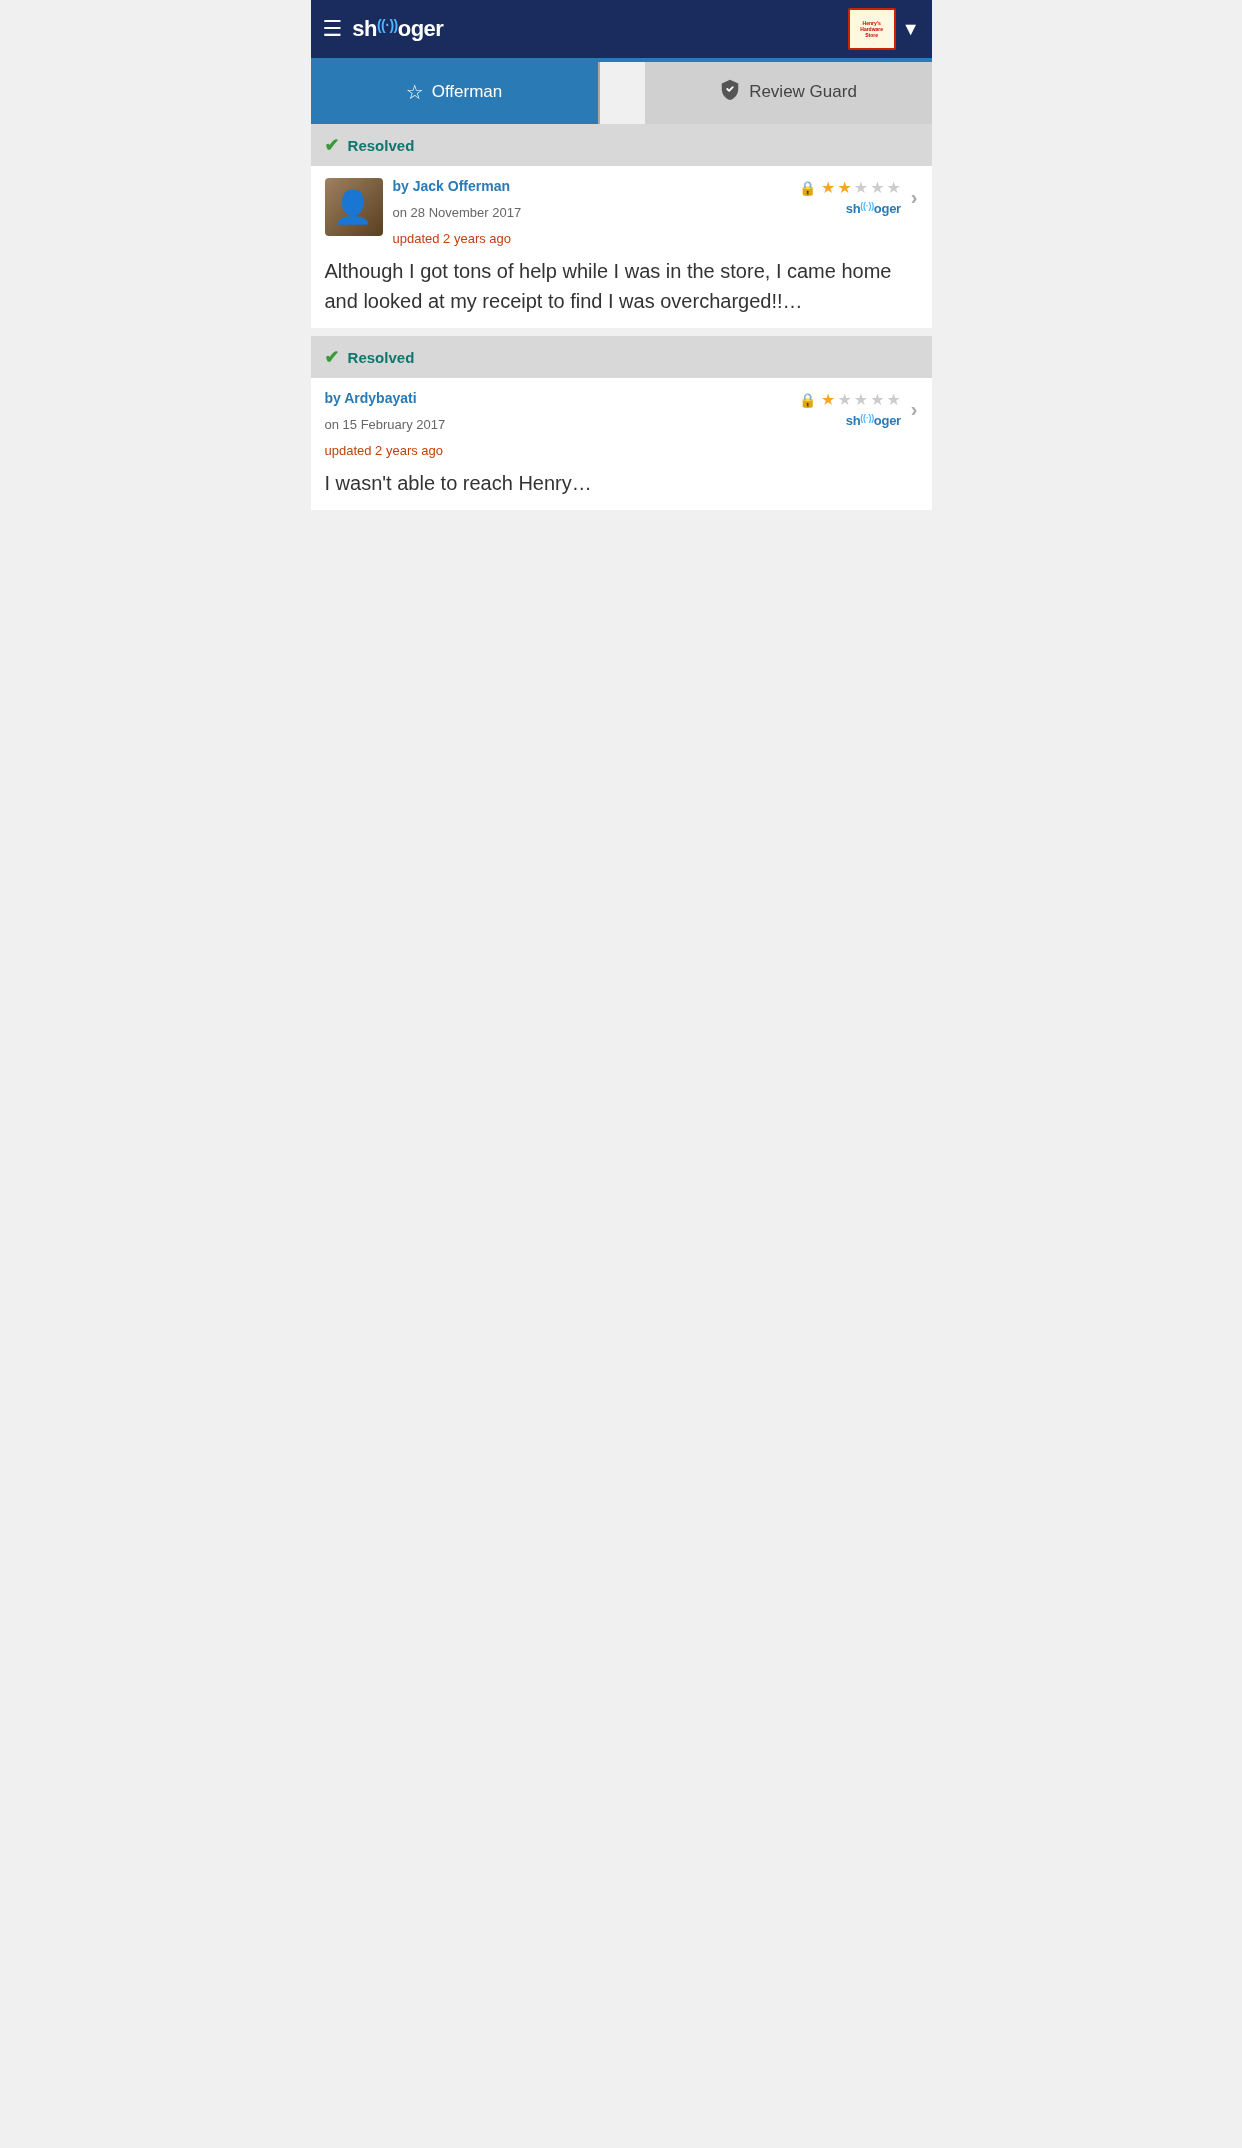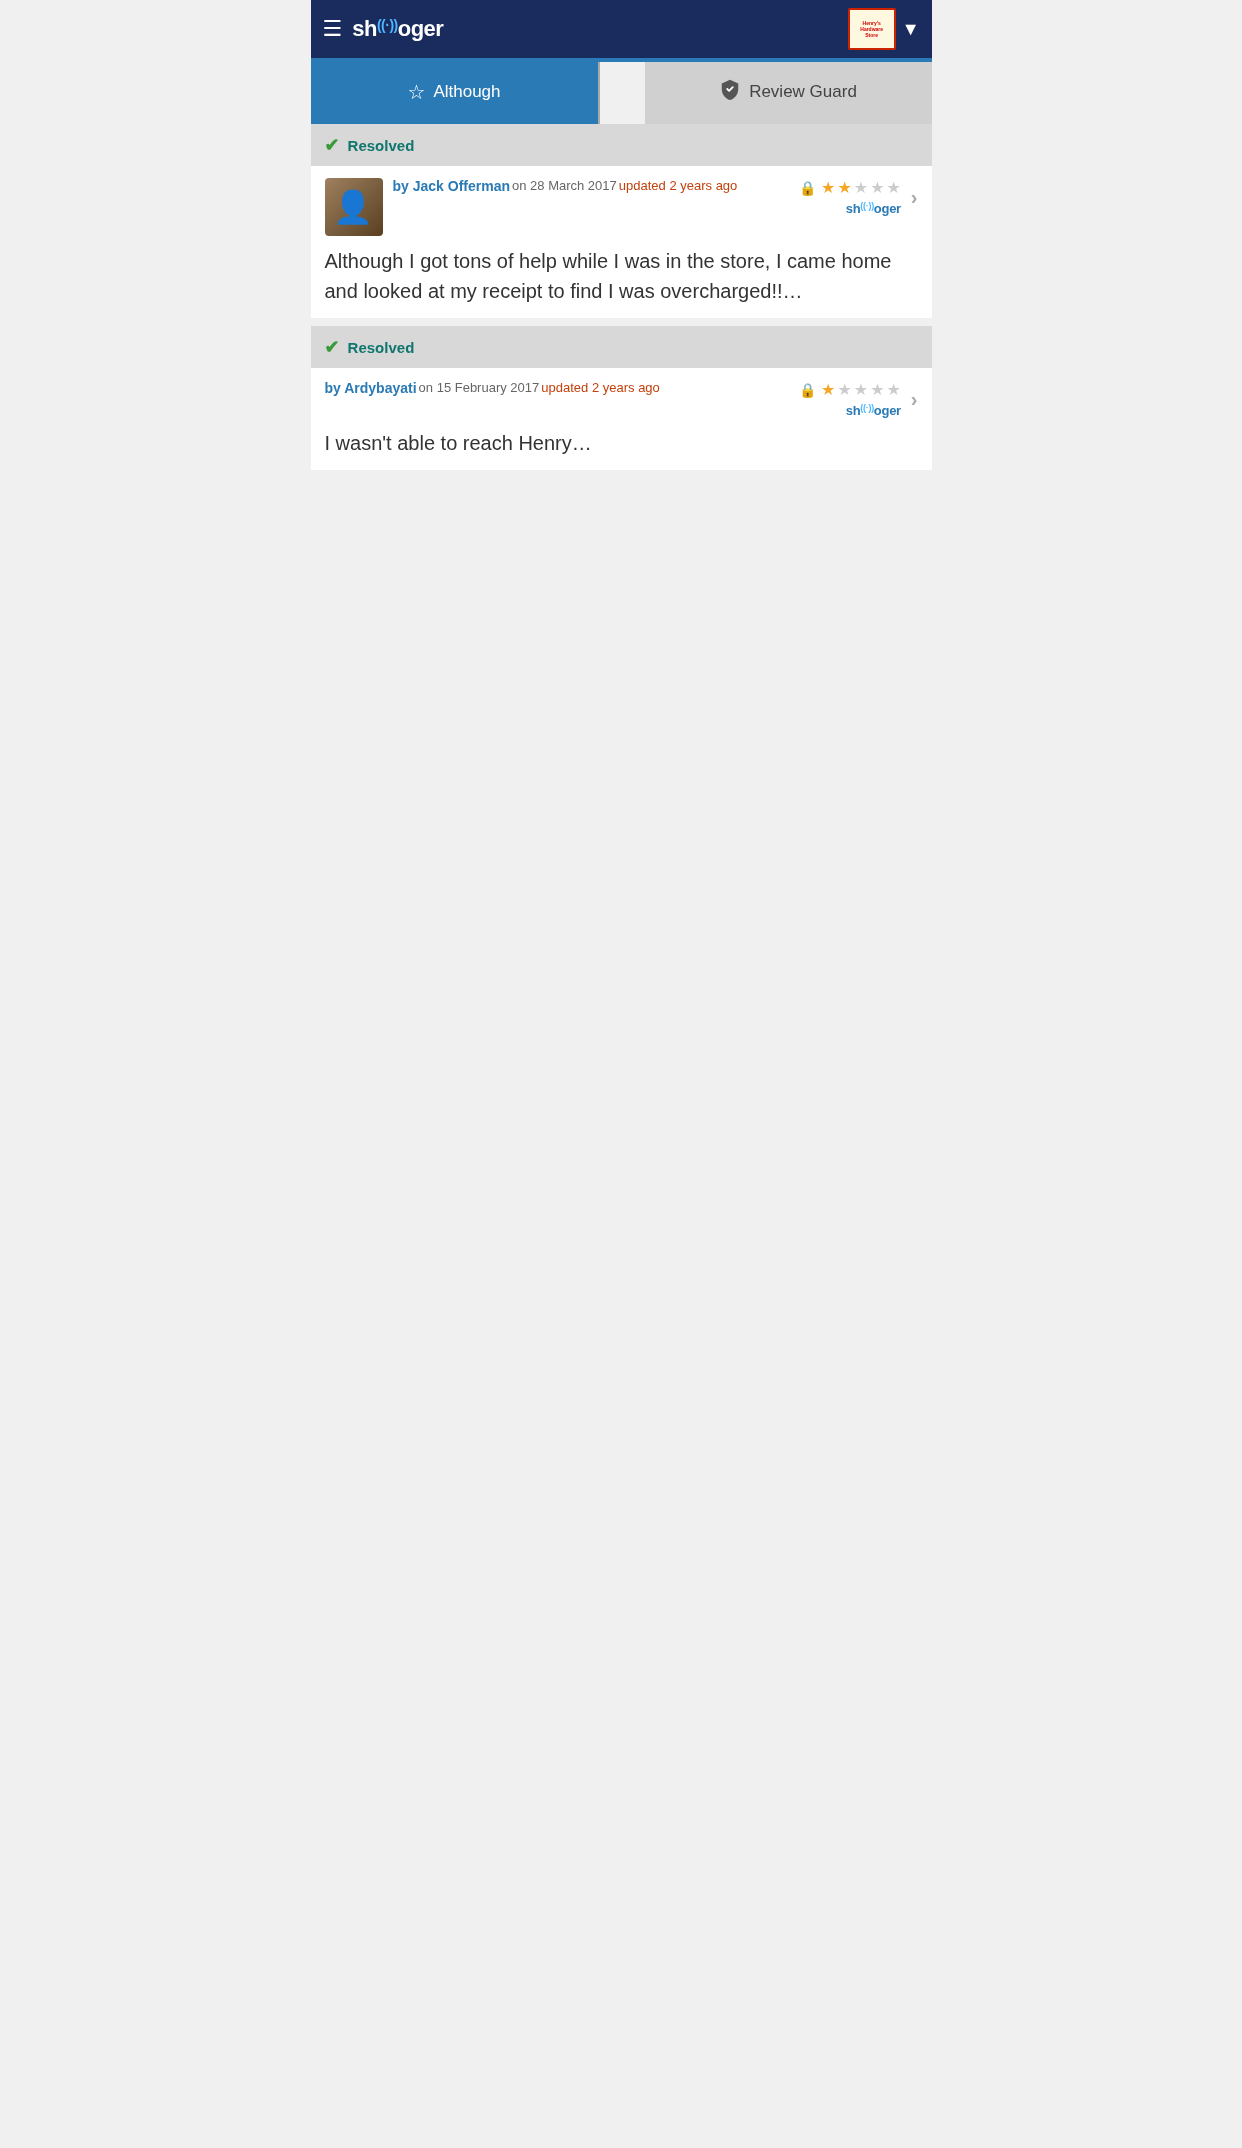--- a/index.html
+++ b/index.html
@@ -185,21 +185,22 @@
       display: flex;
       align-items: center;
       justify-content: center;
     }
     .avatar-silhouette {
       font-size: 32px;
       color: #c9a880;
     }
     .reviewer-info {
       display: flex;
-      gap: 2px;
+      flex-direction: column;
+      gap: 11px;
     }
     .reviewer-name {
       color: #2a7ab5;
       font-size: 14px;
       font-weight: 600;
     }
     .reviewer-date {
       color: #666;
       font-size: 13px;
     }
@@ -300,21 +301,21 @@
       </div>
     </div>
     <div class="dropdown-arrow">▼</div>
   </div>
 </div>
 <div class="header-border"></div>
 
 <div class="tab-bar">
   <div class="tab active">
     <span class="tab-icon">☆</span>
-    <span class="tab-label">Although</span>
+    <span class="tab-label">Offerman</span>
   </div>
   <div class="tab-divider"></div>
   <div class="tab inactive">
     <span class="tab-icon">
       <svg width="22" height="22" viewBox="0 0 24 24" fill="none" xmlns="http://www.w3.org/2000/svg">
         <path d="M12 2L3 6v6c0 5.5 3.8 10.7 9 12 5.2-1.3 9-6.5 9-12V6L12 2z" fill="#555" stroke="#555" stroke-width="0"></path>
         <path d="M9 12l2 2 4-4" stroke="white" stroke-width="2" stroke-linecap="round" stroke-linejoin="round"></path>
       </svg>
     </span>
     <span class="tab-label">Review Guard</span>
@@ -331,21 +332,21 @@
   <div class="review-card">
     <div class="review-header">
       <div class="review-header-left">
         <div class="reviewer-avatar">
           <div class="avatar-face">
             <span class="avatar-silhouette">👤</span>
           </div>
         </div>
         <div class="reviewer-info">
           <span class="reviewer-name">by Jack Offerman</span>
-          <span class="reviewer-date">on 28 March 2017</span>
+          <span class="reviewer-date">on 28 November 2017</span>
           <span class="reviewer-updated">updated 2 years ago</span>
         </div>
       </div>
       <div class="review-header-right">
         <div class="review-meta">
           <div class="rating-row">
             <span class="lock-icon">🔒</span>
             <div class="stars">
               <span class="star filled">★</span>
               <span class="star filled">★</span>

